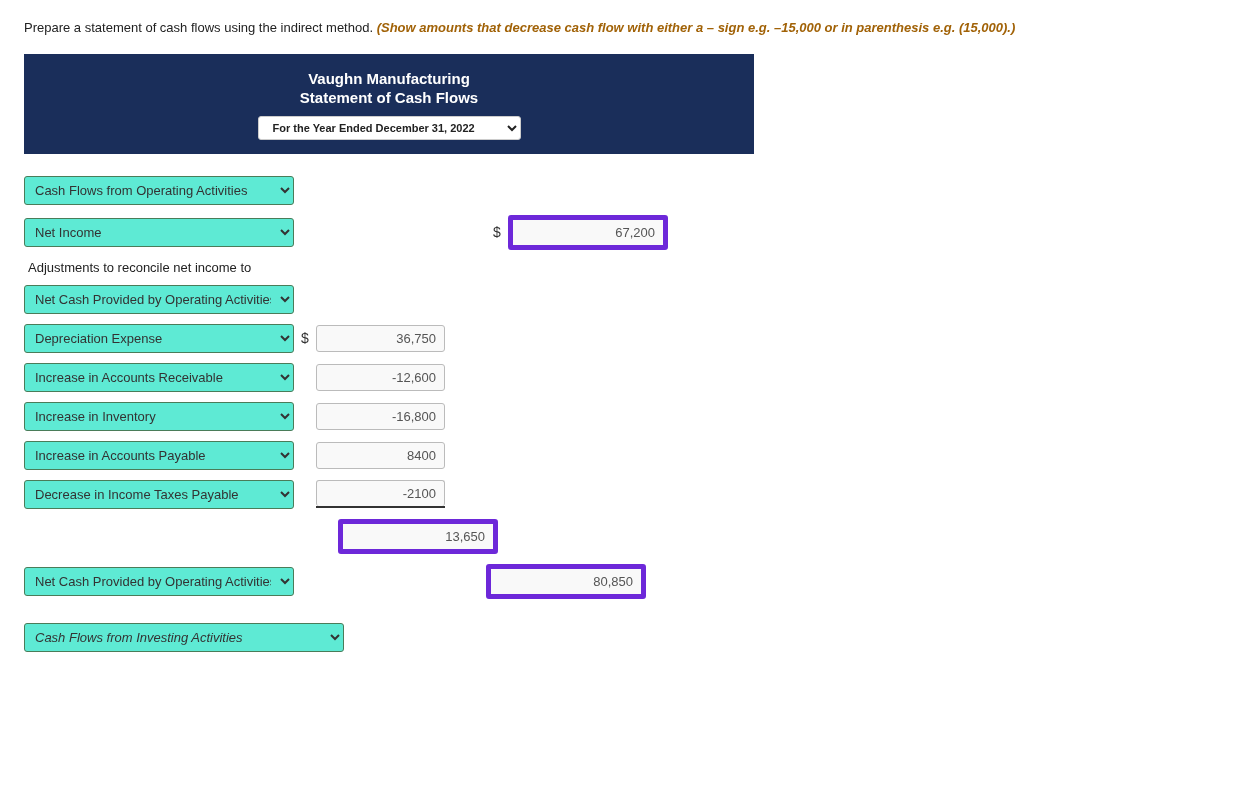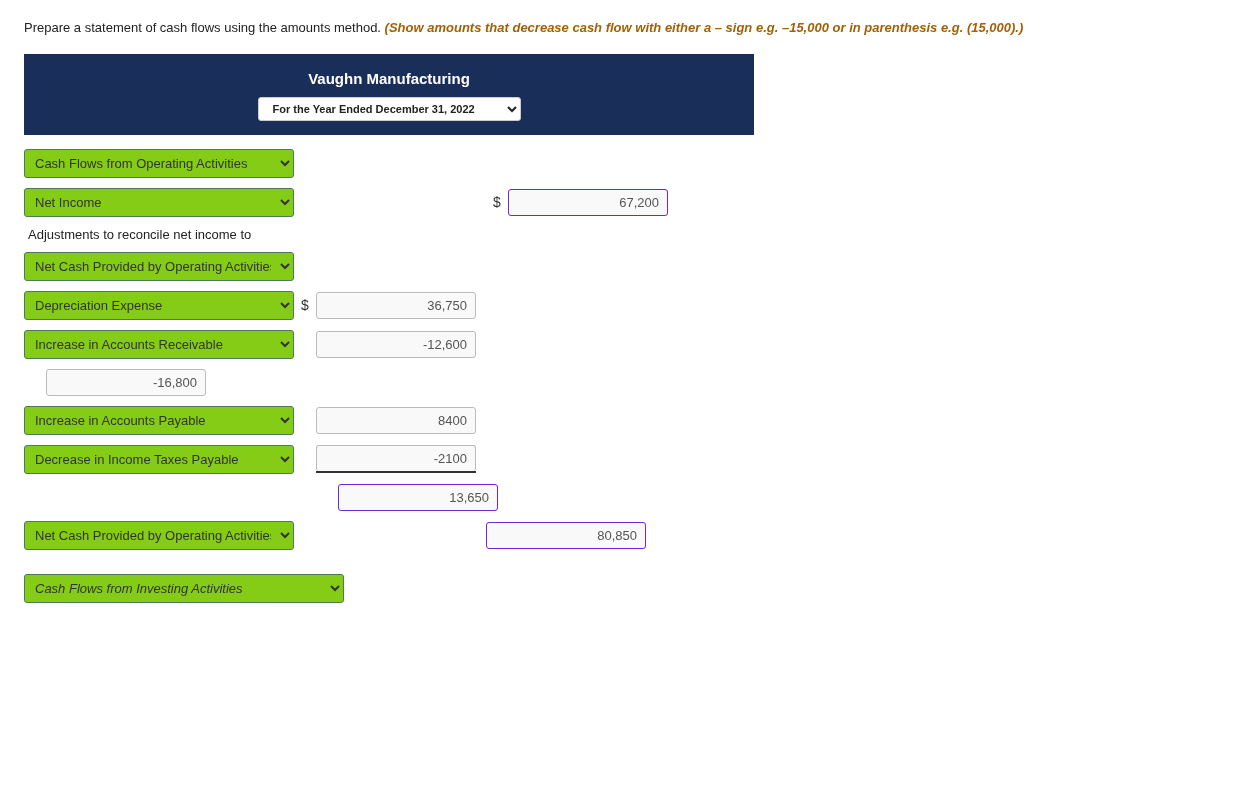--- a/index.html
+++ b/index.html
@@ -19,21 +19,21 @@
       color: #a16207;
       font-style: italic;
       font-weight: bold;
     }
     .statement-header {
       background: #1a2e5a;
       color: #fff;
       text-align: center;
       padding: 16px 20px 14px;
       width: 730px;
-      margin-bottom: 0;
+      margin-bottom: 8px;
     }
     .statement-header .company-name {
       font-weight: bold;
       font-size: 15px;
     }
     .statement-header .statement-title {
       font-weight: bold;
       font-size: 15px;
       margin-top: 2px;
     }
@@ -65,52 +65,52 @@
       width: 270px;
       flex-shrink: 0;
     }
     .select-cell select {
       width: 100%;
       border: 1.5px solid #4a7c59;
       border-radius: 3px;
       padding: 5px 6px;
       font-size: 13px;
       color: #333;
-      background: #84cc16;
+      background: #5eead4;
       appearance: auto;
     }
     .dollar-sign {
       width: 22px;
       text-align: center;
       font-size: 14px;
       color: #333;
       flex-shrink: 0;
     }
     .input-col1 {
-      width: 160px;
+      width: 129px;
       flex-shrink: 0;
     }
     .input-col1 input {
       width: 100%;
       border: 1px solid #bbb;
       border-radius: 3px;
       padding: 5px 8px;
       font-size: 13px;
       text-align: right;
       color: #555;
       background: #f9f9f9;
     }
     .spacer1 { width: 22px; flex-shrink: 0; }
     .input-col2 {
       width: 160px;
       flex-shrink: 0;
     }
     .input-col2 input {
       width: 100%;
-      border: 1px solid #6d28d9;
+      border: 5px solid #6d28d9;
       border-radius: 3px;
       padding: 5px 8px;
       font-size: 13px;
       text-align: right;
       color: #555;
       background: #f9f9f9;
     }
     .adjustments-label {
       font-size: 13px;
       color: #222;
@@ -119,26 +119,27 @@
       padding-left: 4px;
     }
     .blank-cell {
       flex-shrink: 0;
     }
   </style>
 </head>
 <body>
 
 <p class="instruction">
-  <span>Prepare a statement of cash flows using the amounts method.</span>
+  <span>Prepare a statement of cash flows using the indirect method.</span>
   <span class="highlight">(Show amounts that decrease cash flow with either a – sign e.g. –15,000 or in parenthesis e.g. (15,000).)</span>
 </p>
 
 <div class="statement-header">
   <div class="company-name">Vaughn Manufacturing</div>
+  <div class="statement-title">Statement of Cash Flows</div>
   <div class="year-select-wrap">
     <select><option>For the Year Ended December 31, 2022</option></select>
   </div>
 </div>
 
 <div class="statement-body">
 
   <div class="row">
     <div class="select-cell">
       <select>
@@ -190,20 +191,25 @@
         <option>Increase in Accounts Receivable</option>
       </select>
     </div>
     <div class="dollar-sign"></div>
     <div class="input-col1">
       <input type="text" value="-12,600" style="">
     </div>
   </div>
 
   <div class="row">
+    <div class="select-cell">
+      <select>
+        <option>Increase in Inventory</option>
+      </select>
+    </div>
     <div class="dollar-sign"></div>
     <div class="input-col1">
       <input type="text" value="-16,800" style="">
     </div>
   </div>
 
   <div class="row">
     <div class="select-cell">
       <select>
         <option>Increase in Accounts Payable</option>

